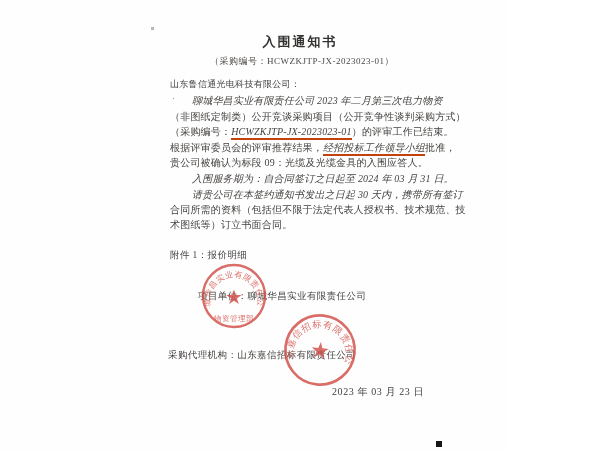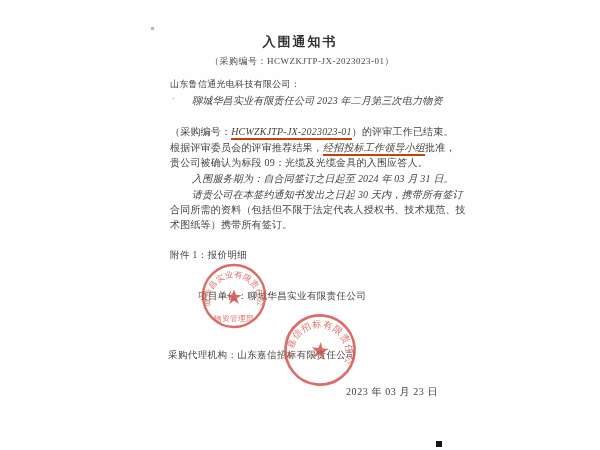--- a/index.html
+++ b/index.html
@@ -76,21 +76,21 @@
     position: absolute;
     font-size: 9.5px;
     letter-spacing: 0.4px;
     color: #454341;
   }
   .project-unit { top: 290px; left: 170px; margin-left: 28px; }
   .agency { top: 349px; left: 168px; }
   .doc-date {
     position: absolute;
     top: 385px;
-    left: 346px;
+    left: 332px;
     font-size: 10px;
     letter-spacing: 0.6px;
   }
   .stamp {
     position: absolute;
     opacity: 0.82;
     pointer-events: none;
   }
   .stamp-unit { left: 184px; top: 246px; width: 100px; height: 100px; }
   .stamp-agency { left: 264px; top: 294px; width: 112px; height: 112px; transform: rotate(6deg); }
@@ -108,30 +108,31 @@
 
   <div class="doc-title">入围通知书</div>
 
   <div class="doc-subtitle">（采购编号：HCWZKJTP-JX-2023023-01）</div>
 
   <div class="recipient">山东鲁信通光电科技有限公司：</div>
 
   <div class="bullet">·</div>
 
   <div class="bline indent" style="top:94px">聊城华昌实业有限责任公司 2023 年二月第三次电力物资</div>
+  <div class="bline" style="top:110px">（非图纸定制类）公开竞谈采购项目（公开竞争性谈判采购方式）</div>
 
   <div class="bline" style="top:125px"><span>（采购编号：</span><span class="uline">HCWZKJTP-JX-2023023-01</span><span>）的评审工作已结束。</span></div>
 
   <div class="bline" style="top:141px"><span>根据评审委员会的评审推荐结果，</span><span class="uline">经招投标工作领导小组</span><span>批准，</span></div>
 
   <div class="bline" style="top:156px">贵公司被确认为标段 09：光缆及光缆金具的入围应答人。</div>
   <div class="bline indent" style="top:172px">入围服务期为：自合同签订之日起至 2024 年 03 月 31 日。</div>
   <div class="bline indent" style="top:188px">请贵公司在本签约通知书发出之日起 30 天内，携带所有签订</div>
   <div class="bline" style="top:203px">合同所需的资料（包括但不限于法定代表人授权书、技术规范、技</div>
-  <div class="bline" style="top:218px">术图纸等）携带所有签订。</div>
+  <div class="bline" style="top:218px">术图纸等）订立书面合同。</div>
 
   <div class="attachment">附件 1：报价明细</div>
 
   <div class="sign-line project-unit">项目单位：聊城华昌实业有限责任公司</div>
 
   <div class="sign-line agency">采购代理机构：山东嘉信招标有限责任公司</div>
 
   <div class="doc-date">2023 年 03 月 23 日</div>
 
   <svg class="stamp stamp-unit" viewBox="0 0 100 100">

